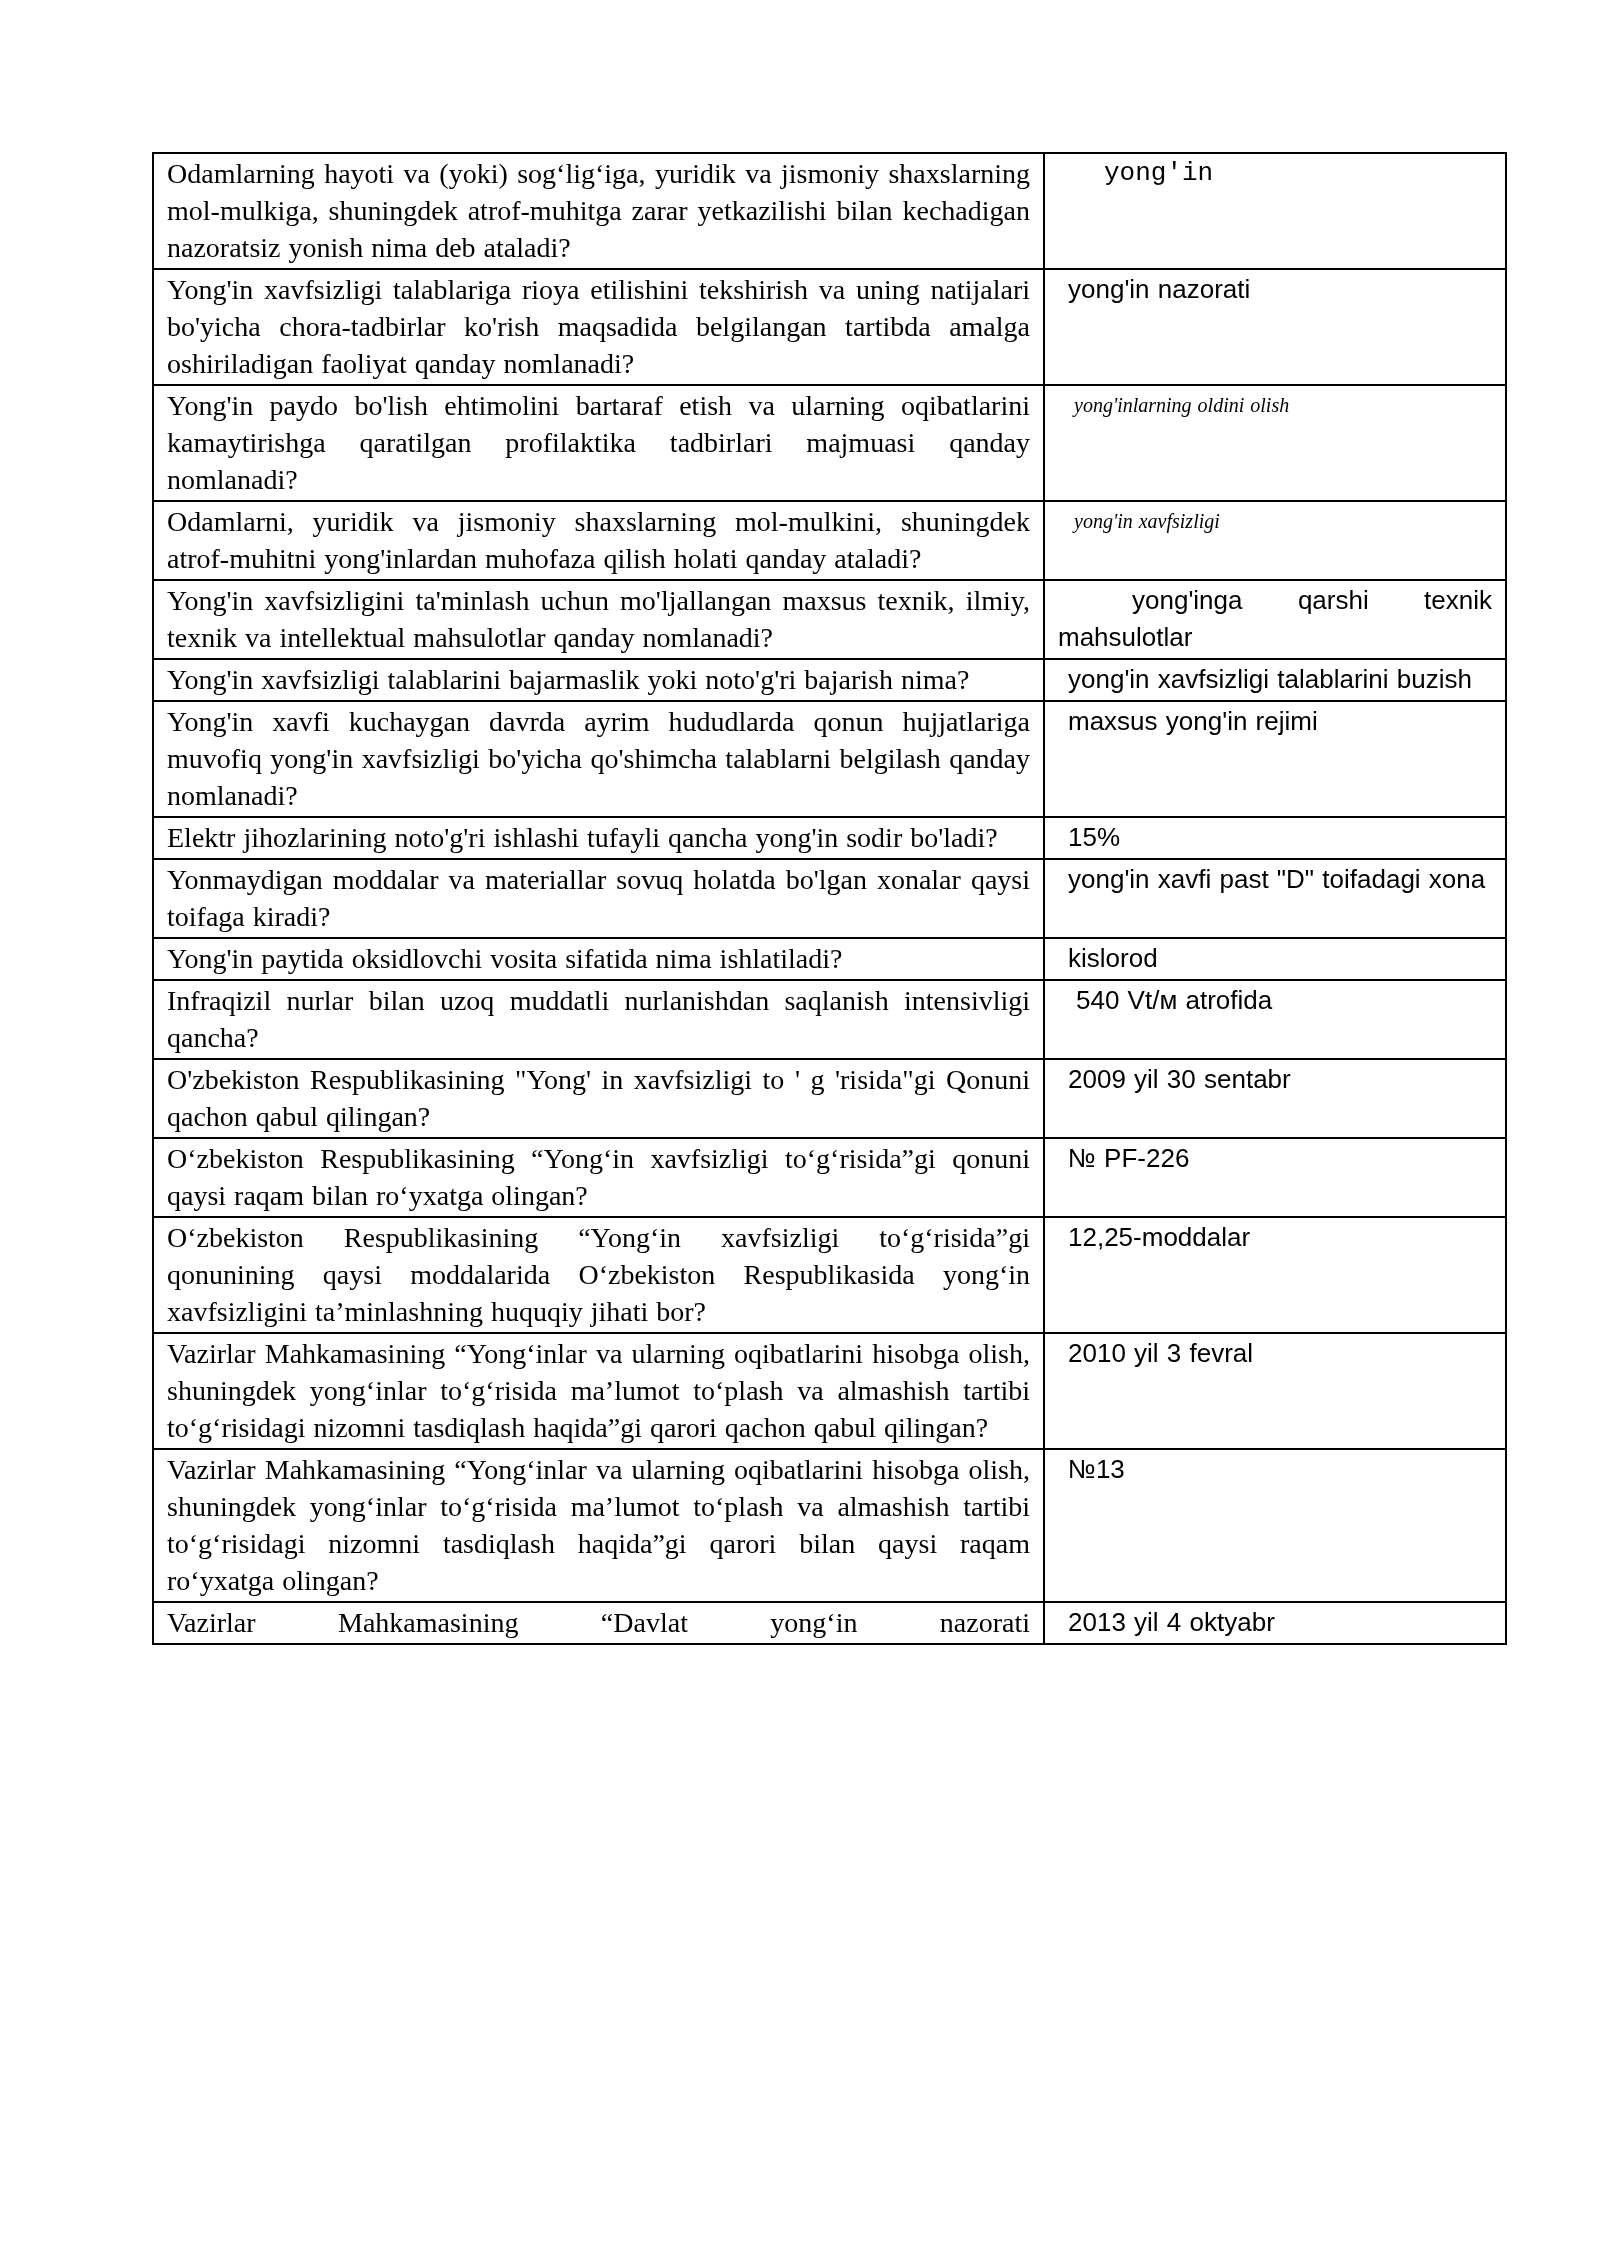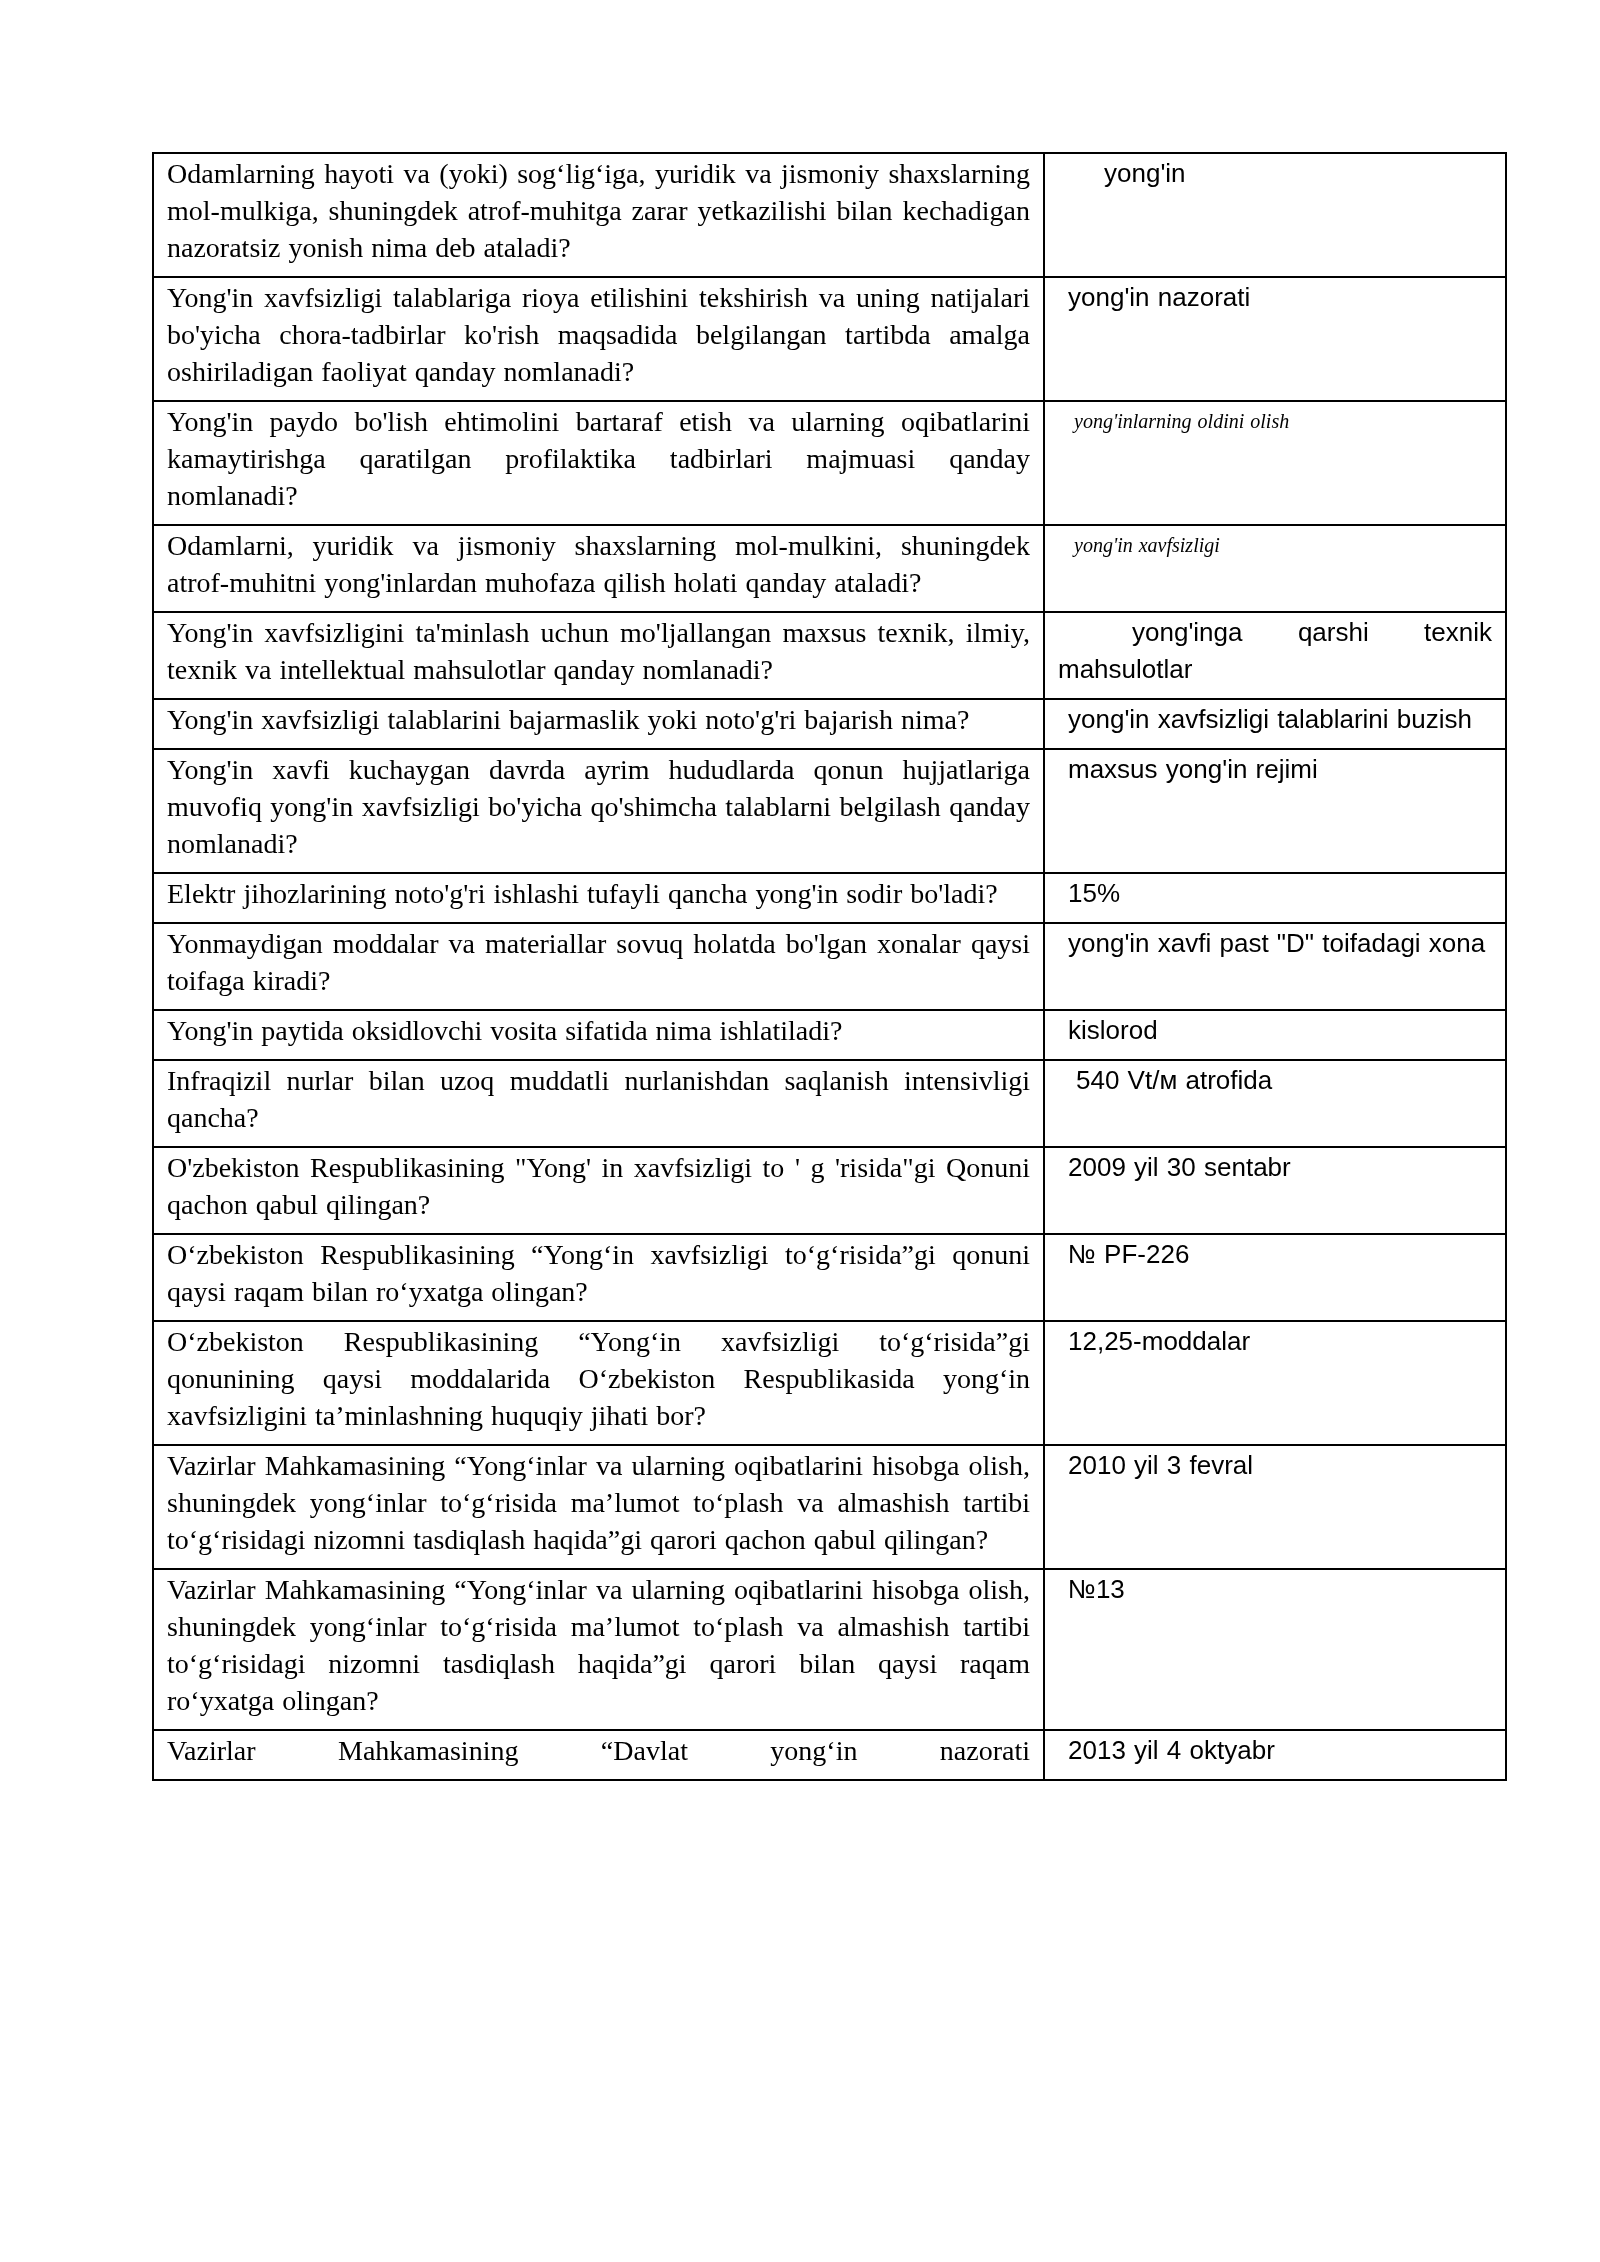--- a/index.html
+++ b/index.html
@@ -20,21 +20,21 @@
     top: 152px;
     width: 1353px;
     border-collapse: collapse;
     table-layout: fixed;
   }
   col.c1 { width: 891px; }
   col.c2 { width: 462px; }
   td {
     border: 2px solid #000000;
     vertical-align: top;
-    padding: 1px 13px 10px 13px;
+    padding: 1px 13px 2px 13px;
     color: #000000;
     word-spacing: 1px;
   }
   td.q {
     font-family: "Liberation Serif", "DejaVu Serif", serif;
     font-size: 28px;
     line-height: 37px;
     text-align: justify;
   }
   td.a {
@@ -43,21 +43,21 @@
     line-height: 37px;
     text-indent: 10px;
   }
   td.a.serif {
     font-family: "Liberation Serif", "DejaVu Serif", serif;
     font-size: 20px;
     text-indent: 16px;
     font-style: italic;
   }
   td.a.jst { text-align: justify; }
-  td.a.ind-lg { text-indent: 46px; }
+  td.a.ind-lg { text-indent: 46px; font-family: Liberation Mono, monospace; }
   td.a.ind-xl { text-indent: 74px; }
   td.a.ind-md { text-indent: 18px; }
   td.q.last-justify { text-align-last: justify; }
 </style>
 </head>
 <body>
 
 <div class="page">
   <table class="qa">
     <colgroup>

